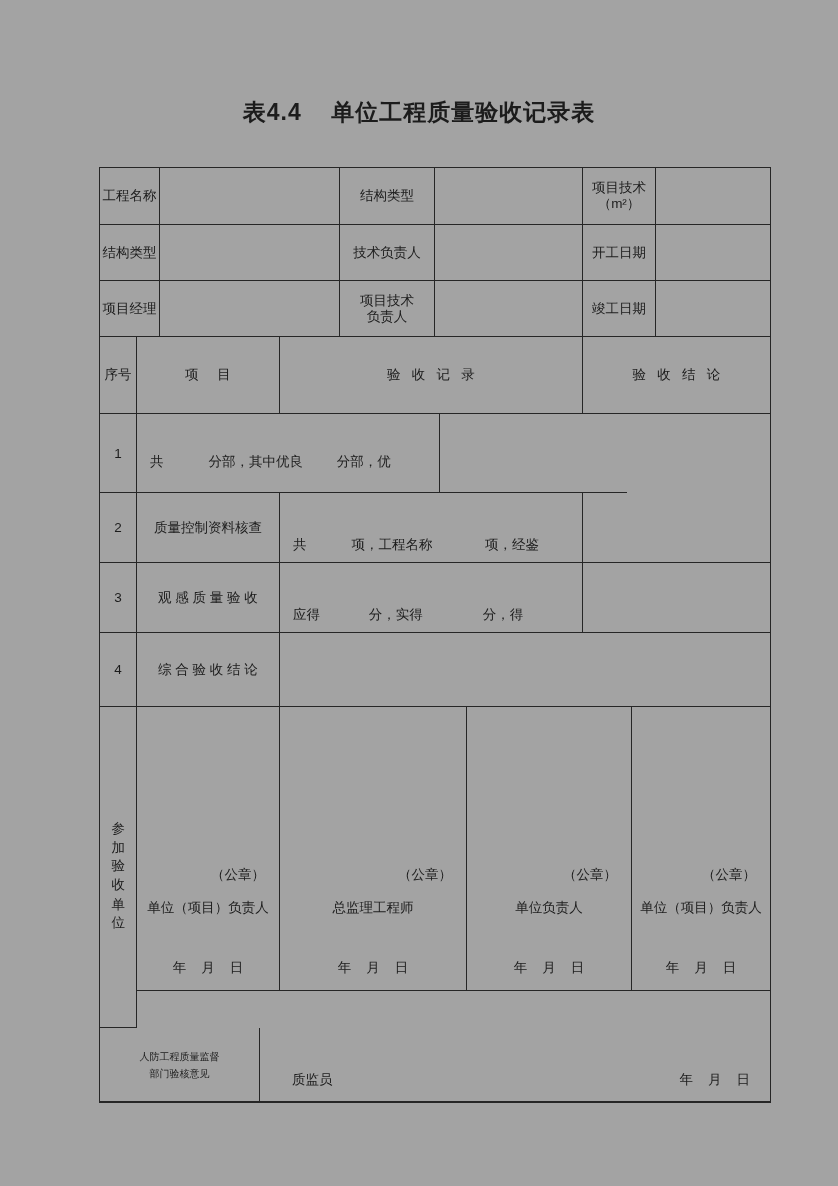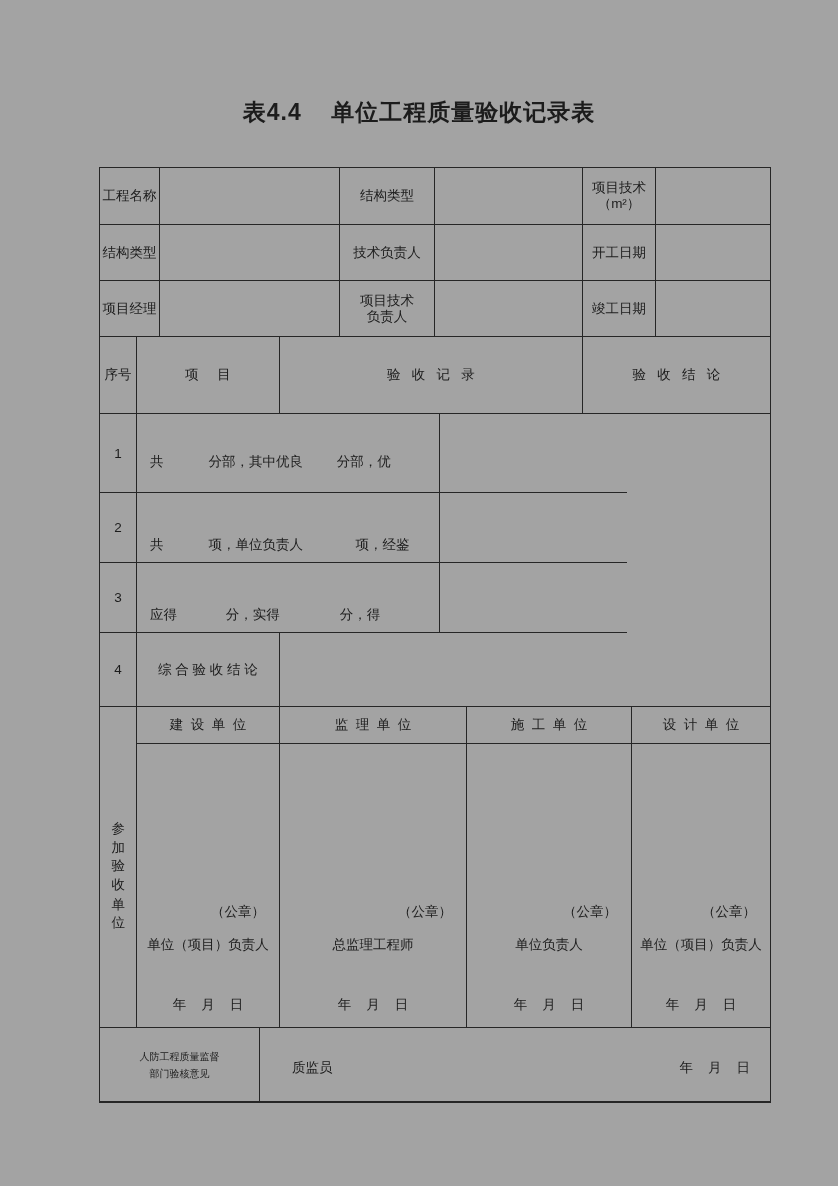--- a/index.html
+++ b/index.html
@@ -57,21 +57,21 @@
   .unitsRight{display:flex;flex-direction:column;width:633px;}
   .sig{
     flex-direction:column;align-items:stretch;justify-content:flex-end;
     padding-bottom:13px;
   }
   .sig .seal{text-align:right;padding-right:14px;margin-bottom:15px;}
   .sig .signer{text-align:center;margin-bottom:42px;}
   .sig .sdate{text-align:center;white-space:pre;}
   .supBody{
     align-items:flex-end;justify-content:space-between;
-    padding:0 20px 24px 32px;
+    padding:0 20px 12px 32px;
   }
   .supLabel{font-size:10px;line-height:17px;justify-content:center;}
 </style>
 </head>
 <body>
 
 <div class="page">
 
   <h1 class="title">表4.4    单位工程质量验收记录表</h1>
 
@@ -122,53 +122,49 @@
       <div class="cell wB3 hR1 rec lh26">
         <div class="ln">共            分部，其中优良         分部，优</div>
         
         
       </div>
       <div class="cell wB4 hR1 last"></div>
     </div>
 
     <div class="row hR2">
       <div class="cell wB1 hR2">2</div>
+      <div class="cell wB2 hR2">质量控制资料核查</div>
       <div class="cell wB3 hR2 rec lh33">
-        <div class="ln">共            项，单位负责人              项，经鉴</div>
+        <div class="ln">共            项，工程名称              项，经鉴</div>
         
       </div>
       <div class="cell wB4 hR2 last"></div>
     </div>
 
     <div class="row hR3">
       <div class="cell wB1 hR3">3</div>
+      <div class="cell wB2 hR3">观 感 质 量 验 收</div>
       <div class="cell wB3 hR3 rec lh33">
         <div class="ln">应得             分，实得                分，得</div>
         
       </div>
       <div class="cell wB4 hR3 last"></div>
     </div>
 
     <div class="row hR4">
       <div class="cell wB1 hR4">4</div>
       <div class="cell wB2 hR4">综 合 验 收 结 论</div>
       <div class="cell wB34 hR4 last"></div>
     </div>
 
     <div class="unitsRow">
       <div class="sideCell">
         <span class="vtext">参加验收单位</span>
       </div>
       <div class="unitsRight">
-        <div class="row hUH">
-          <div class="cell wC1 hUH pre">建  设  单  位</div>
-          <div class="cell wC2 hUH pre">监  理  单  位</div>
-          <div class="cell wC3 hUH pre">施  工  单  位</div>
-          <div class="cell wC4 hUH pre last">设  计  单  位</div>
-        </div>
         <div class="row hUB">
           <div class="cell wC1 hUB sig">
             <div class="seal">（公章）</div>
             <div class="signer">单位（项目）负责人</div>
             <div class="sdate">年    月    日</div>
           </div>
           <div class="cell wC2 hUB sig">
             <div class="seal">（公章）</div>
             <div class="signer">总监理工程师</div>
             <div class="sdate">年    月    日</div>

